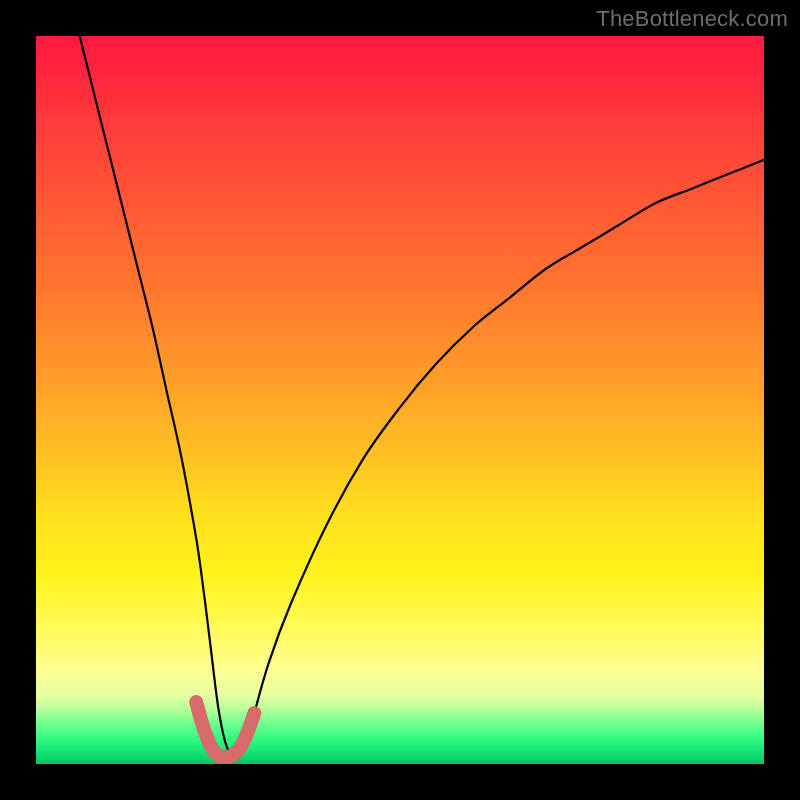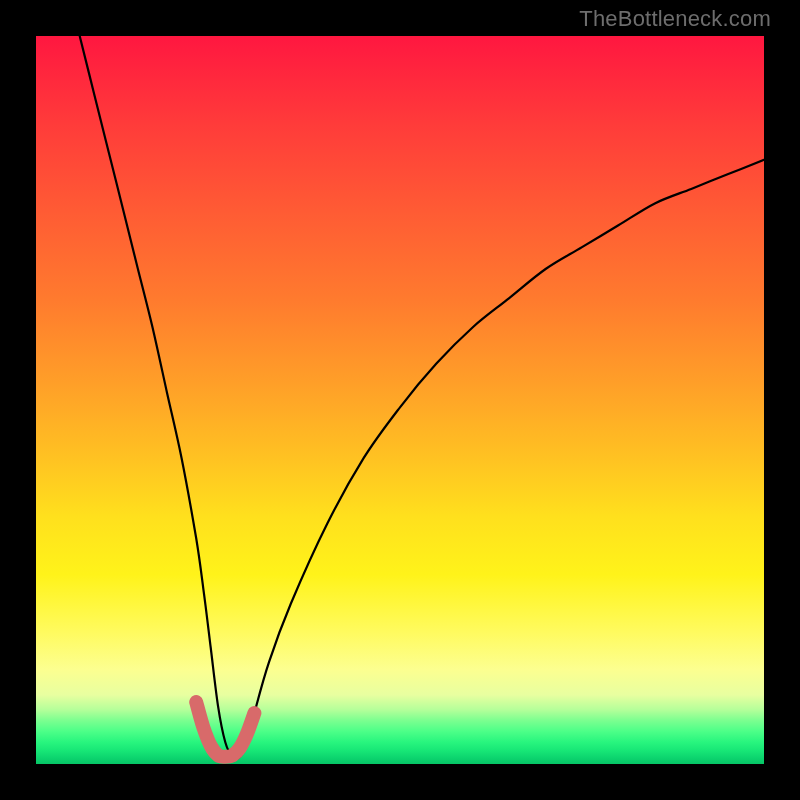--- a/index.html
+++ b/index.html
@@ -42,21 +42,21 @@
       #4dff88 95.5%,
       #28f57e 97%,
       #17e676 98.2%,
       #0cd36e 99.2%,
       #06c566 100%
     );
   }
   .watermark {
     position: absolute;
     top: 6px;
-    right: 29px;
+    right: 12px;
     color: #6d6d6d;
     font-size: 22px;
     letter-spacing: 0.2px;
     user-select: none;
   }
   svg.curves {
     position: absolute;
     left: 0; top: 0;
     width: 728px;
     height: 728px;

